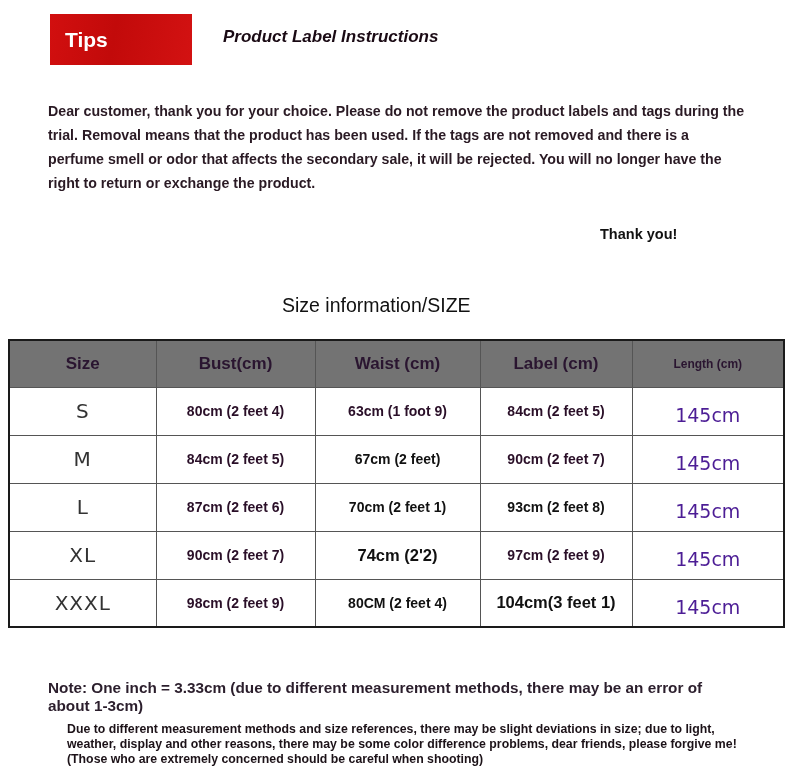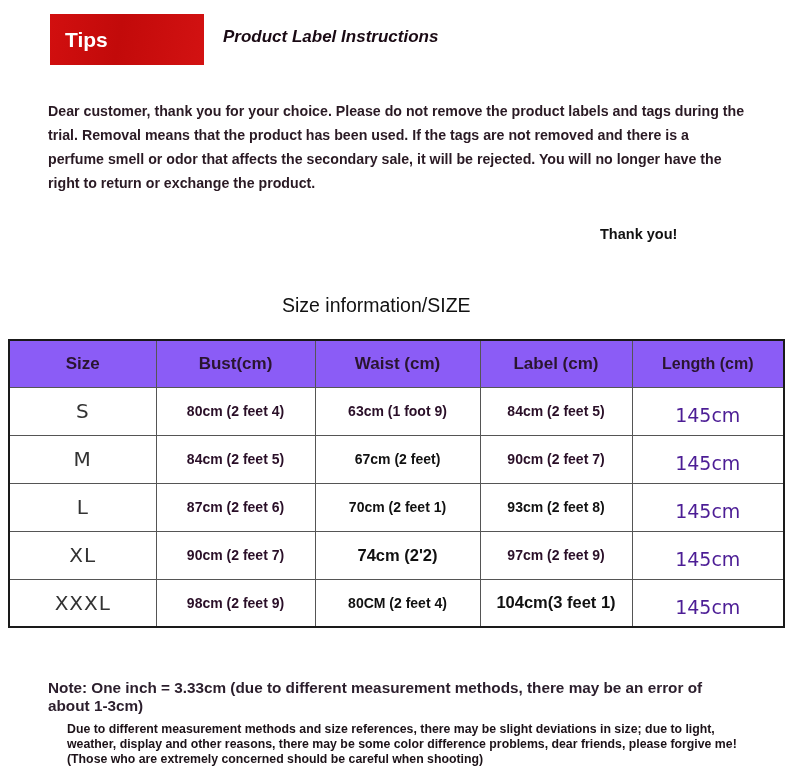--- a/index.html
+++ b/index.html
@@ -1,20 +1,20 @@
 <!DOCTYPE html>
 <html><head>
   <meta charset="utf-8">
   <style>
     * { box-sizing: border-box; margin: 0; padding: 0; }
     html, body { width: 790px; height: 780px; background: #ffffff; overflow: hidden; }
     body { position: relative; font-family: "Liberation Sans", "DejaVu Sans", sans-serif; color: #1a0f1a; }
 
     .tips-badge {
-      position: absolute; left: 50px; top: 14px; width: 154px; height: 51px;
+      position: absolute; left: 50px; top: 14px; width: 142px; height: 51px;
       background: linear-gradient(100deg, #d20f0f 0%, #c20a0a 45%, #d31212 100%);
       color: #ffffff; font-weight: bold; font-size: 21px;
       display: flex; align-items: center; padding-left: 15px;
     }
     .header-title {
       position: absolute; left: 223px; top: 27px;
       font-weight: bold; font-size: 17px; color: #1a0a14; font-style: italic;
     }
     .intro-text {
       position: absolute; left: 48px; top: 99px; width: 700px;
@@ -31,24 +31,24 @@
 
     table.size-table {
       position: absolute; left: 8px; top: 339px; width: 775px;
       border-collapse: collapse; table-layout: fixed;
       border: 2px solid #1a1a1a;
     }
     .size-table td, .size-table th {
       border: 1px solid #555555; text-align: center; vertical-align: middle;
     }
     .size-table thead th {
-      background: #8b5cf6; height: 47px; font-weight: bold; color: #2a1530;
+      background: #737373; height: 47px; font-weight: bold; color: #2a1530;
       font-size: 17px;
     }
-    .size-table thead th.len { font-size: 16px; margin-top: 28px; }
+    .size-table thead th.len { font-size: 12px; margin-top: 28px; }
     .size-table tbody td { height: 48px; background: #ffffff; }
     .size-table td.size-cell {
       font-family: "DejaVu Sans", sans-serif; font-weight: normal;
       font-size: 20px; color: #333333; letter-spacing: 1px;
     }
     .size-table td.meas {
       font-weight: bold; font-size: 14px; color: #2a0f28;
     }
     .size-table td.meas.big { font-size: 16.5px; color: #111111; }
     .size-table td.meas.dark { color: #111111; }

